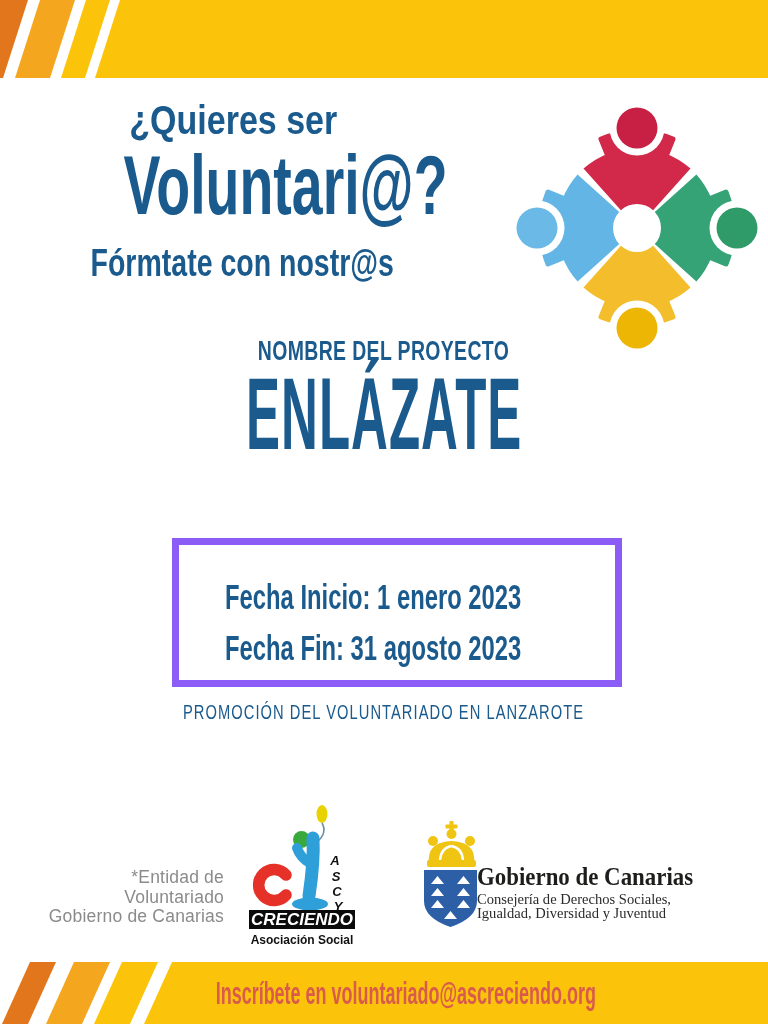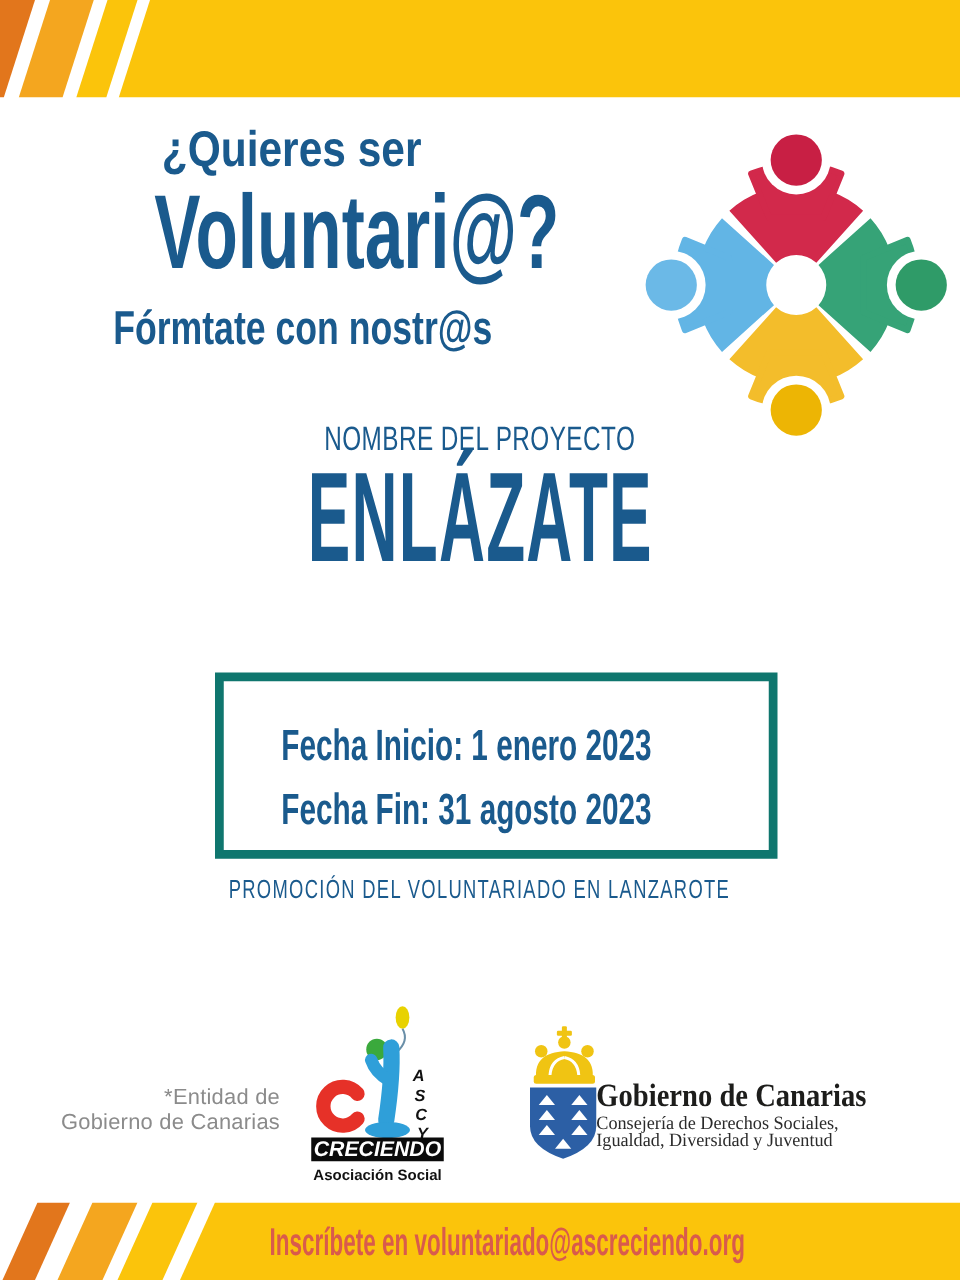--- a/index.html
+++ b/index.html
@@ -16,31 +16,31 @@
   
   .headline{left:40px;top:98px;width:386px;text-align:center;color:#1A5A8D;}
   .headline .l1{font-size:40px;font-weight:bold;line-height:44px;}
   .headline .l1 .condense{transform:scaleX(.85);}
   .headline .l2{font-size:84px;font-weight:bold;line-height:86px;}
   .headline .l2 .condense{transform:scaleX(.66);}
   .headline .l3{font-size:38px;font-weight:bold;line-height:44px;margin-top:13px;}
   .headline .l3 .condense{transform:scaleX(.75);}
 
   .project-label{left:0;top:336px;width:768px;text-align:center;
-    font-size:27px;font-weight:normal;letter-spacing:.5px;}
+    font-size:27px;font-weight:bold;letter-spacing:.5px;}
   .project-label .condense{transform:scaleX(.72);}
   .project-name{left:0;top:362px;width:768px;text-align:center;
     font-size:102px;font-weight:bold;line-height:104px;letter-spacing:2px;}
   .project-name .condense{transform:scaleX(.5);}
   .project-sub{left:0;top:486px;width:768px;text-align:center;
     font-size:30px;font-weight:bold;}
   .project-sub .condense{transform:scaleX(.62);}
 
   .date-box{left:172px;top:538px;width:436px;height:135px;
-    border:7px solid #0f766e;padding-top:0;}
+    border:7px solid #8b5cf6;padding-top:0;}
   .date-box-inner{padding:26px 0 0 46px;color:#1A5A8D;
     font-size:35px;font-weight:bold;line-height:51px;}
   .date-box-inner .condense{transform:scaleX(.68);display:block;
     transform-origin:left center;white-space:nowrap;}
 
   .promo{left:0;top:700px;width:768px;text-align:center;
     font-size:21px;letter-spacing:1.5px;font-weight:400;}
   .promo .condense{transform:scaleX(.7);}
   .tagline{left:0;top:738px;width:768px;text-align:center;
     font-size:28px;font-weight:bold;font-style:italic;}
@@ -123,20 +123,21 @@
       <span class="condense left">Fecha Fin: 31 agosto 2023</span>
     </div>
   </div>
 
   <div class="abs promo blue">
     <span class="condense">PROMOCIÓN DEL VOLUNTARIADO EN LANZAROTE</span>
   </div>
 
   <div class="abs accreditation">
     <div>*Entidad de</div>
+    <div>Voluntariado</div>
     <div>Gobierno de Canarias</div>
   </div>
 
   <svg class="abs" style="left:244px;top:798px;" width="116" height="150" viewBox="0 0 116 150">
     <g>
 
       <ellipse cx="78" cy="16" rx="5.5" ry="9" fill="#E8D200"></ellipse>
       <path d="M 78 25 C 82 32 80 38 73 44" fill="none" stroke="#6A8FA8" stroke-width="1.6"></path>
 
       <circle cx="57.5" cy="41.5" r="8.5" fill="#3AA93C"></circle>

